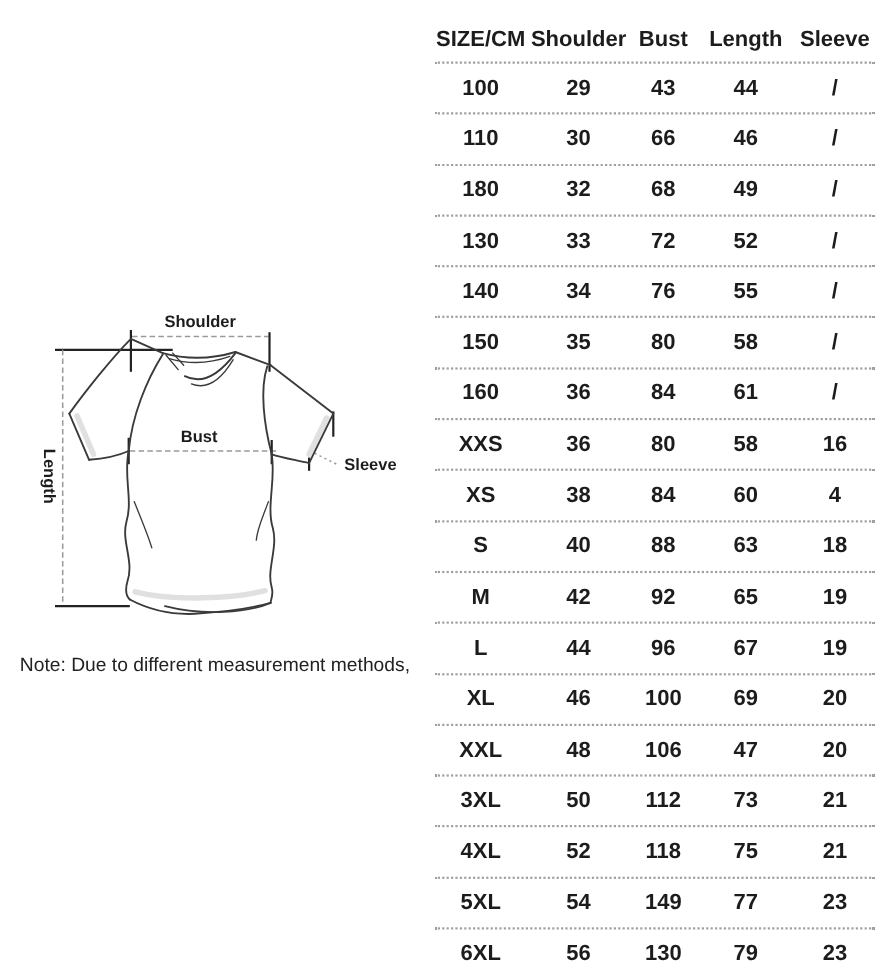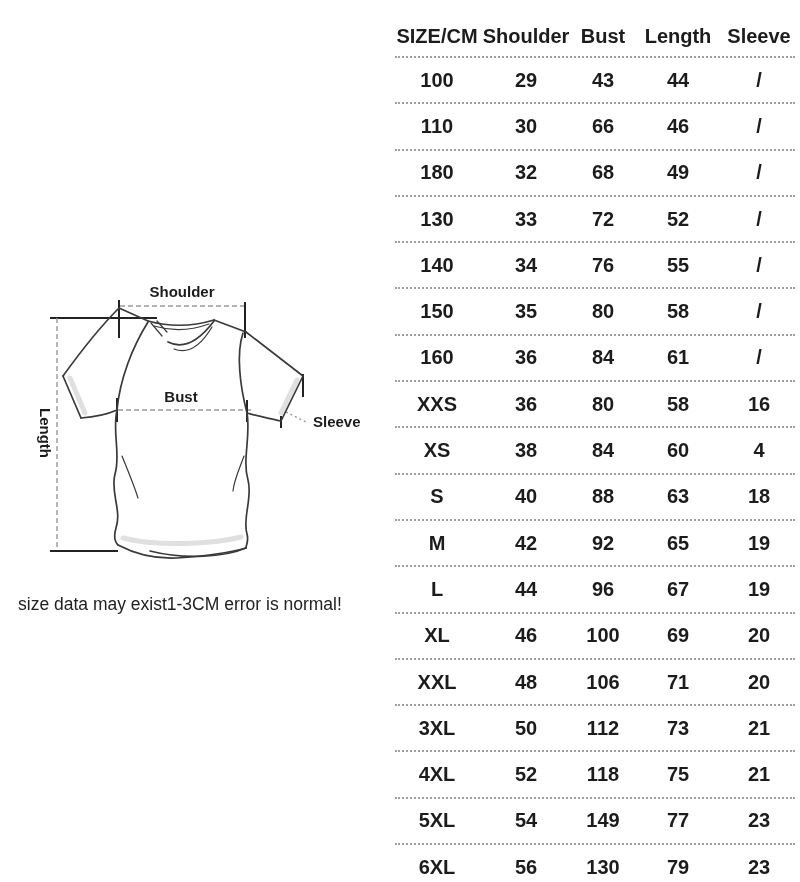--- a/index.html
+++ b/index.html
@@ -97,21 +97,21 @@
       <path class="thin" d="M244,186 C239,200 234,210 233,221"></path>
     </g>
 
     <text class="dlabel" x="182" y="27" text-anchor="middle">Shoulder</text>
     <text class="dlabel" x="181" y="132" text-anchor="middle">Bust</text>
     <text class="dlabel" x="40" y="163" text-anchor="middle" transform="rotate(90 40 163)">Length</text>
     <text class="dlabel" x="313" y="157" text-anchor="start">Sleeve</text>
   </svg>
 
   <div class="note">
-    <div>size data may exist1-3CM error is normal!</div>
+    <div>Note: Due to different measurement methods,</div>
   </div>
 
   <div class="table">
     <div class="trow thead">
         <div class="tcell">SIZE/CM</div>
         <div class="tcell">Shoulder</div>
         <div class="tcell">Bust</div>
         <div class="tcell">Length</div>
         <div class="tcell">Sleeve</div>
       </div>
@@ -204,21 +204,21 @@
           <div class="tcell">XL</div>
           <div class="tcell">46</div>
           <div class="tcell">100</div>
           <div class="tcell">69</div>
           <div class="tcell">20</div>
         </div>
         <div class="trow">
           <div class="tcell">XXL</div>
           <div class="tcell">48</div>
           <div class="tcell">106</div>
-          <div class="tcell">71</div>
+          <div class="tcell">47</div>
           <div class="tcell">20</div>
         </div>
         <div class="trow">
           <div class="tcell">3XL</div>
           <div class="tcell">50</div>
           <div class="tcell">112</div>
           <div class="tcell">73</div>
           <div class="tcell">21</div>
         </div>
         <div class="trow">

